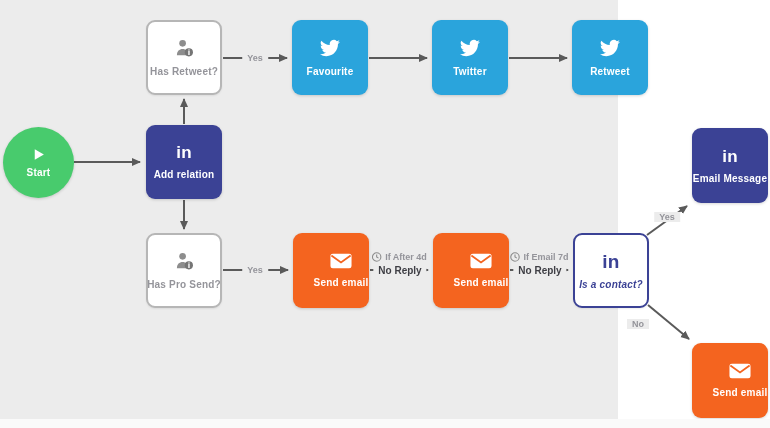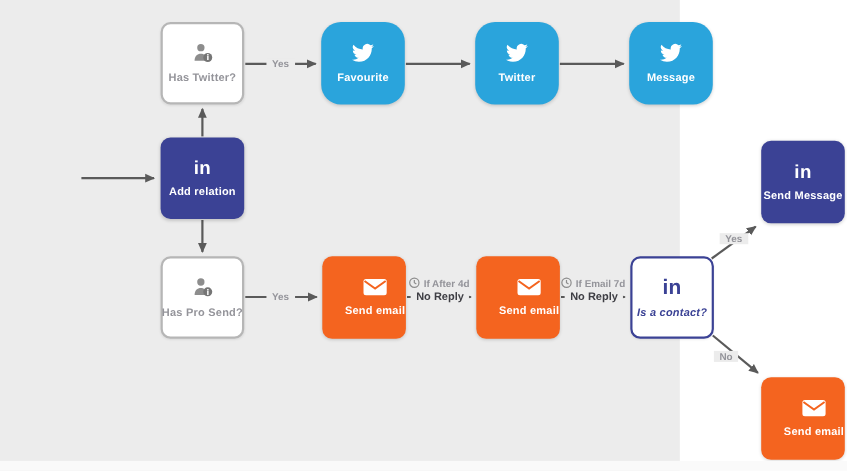--- a/index.html
+++ b/index.html
@@ -13,36 +13,36 @@
   body{font-family:"Liberation Sans","DejaVu Sans",sans-serif;}
   #canvas{position:relative;width:618px;height:428px;background:var(--background);}
   .edges{position:absolute;left:0;top:0;z-index:1;}
   .edges line{stroke:var(--arrow-gray);stroke-width:2;}
   .edges marker path{fill:var(--arrow-gray);}
   .node{position:absolute;z-index:3;width:76px;height:75px;border-radius:9px;
     display:flex;flex-direction:column;align-items:center;justify-content:center;gap:8px;
     box-shadow:0 1px 3px rgba(0,0,0,.16);cursor:pointer;}
   .node .label{font-size:10px;font-weight:bold;color:#fff;letter-spacing:.2px;white-space:nowrap;}
   .circle{width:71px;height:71px;border-radius:50%;background:var(--node-green);gap:5px;}
-  .blue{background:var(--node-blue);border-radius:18px;}
+  .blue{background:var(--node-blue);}
   .orange{background:var(--node-orange);padding-left:20px;}
   .indigo{background:var(--node-indigo);}
   .white{background:#fff;border:2px solid var(--white-node-border);box-shadow:0 1px 2px rgba(0,0,0,.07);}
   .white .label{color:var(--muted-text);}
   .contact{border-color:var(--node-indigo);}
   .contact .label{color:var(--node-indigo);font-style:italic;}
   .in{font-weight:bold;font-size:17px;line-height:1;color:#fff;letter-spacing:.3px;}
   .contact .in{color:var(--node-indigo);font-size:19px;}
   .icon{display:flex;align-items:center;justify-content:center;line-height:1;}
   .env-flap{stroke:var(--node-orange);}
   .edge-label{position:absolute;z-index:2;transform:translate(-50%,-50%);
     font-size:9px;font-weight:bold;color:var(--muted-text);background:var(--background);
     padding:0 5px;white-space:nowrap;}
   .edge-label.dark{color:var(--dark-text);font-size:10px;}
-  .edge-label.wait{display:flex;align-items:center;gap:3px;background:transparent;font-weight:600;}
+  .edge-label.wait{display:flex;align-items:flex-start;gap:3px;background:transparent;font-weight:600;}
   .bottom-strip{position:absolute;left:0;bottom:0;width:770px;height:9px;
     background:var(--bottom-strip);z-index:4;}
 </style>
 </head>
 <body>
 
 <div id="canvas">
 
   <svg class="edges" width="770" height="428">
     <defs>
@@ -82,33 +82,41 @@
       <svg viewBox="0 0 12 12" width="11" height="11">
           <circle cx="6" cy="6" r="4.6" fill="none" stroke="#8d8d8d" stroke-width="1.2"></circle>
           <path d="M6 3.4 V6 L8 7.2" fill="none" stroke="#8d8d8d" stroke-width="1.2"></path>
         </svg>
     </span>
     <span>If Email 7d</span>
   </div>
   <div class="edge-label dark" style="left:540px;top:270px">No Reply</div>
 
   <div class="edge-label" style="left:667px;top:217px">Yes</div>
-  <div class="edge-label" style="left:660px;top:324px">No</div>
-
+  <div class="edge-label" style="left:638px;top:324px">No</div>
+
+  <div class="node circle" style="left:3px;top:127px">
+    <span class="icon">
+      <svg viewBox="0 0 14 14" width="15" height="15">
+          <path d="M3.5 2 L12 7 L3.5 12 Z" fill="#fff"></path>
+        </svg>
+    </span>
+    <span class="label">Start</span>
+  </div>
 
   <div class="node white" style="left:146px;top:20px">
     <span class="icon">
       <svg viewBox="0 0 22 20" width="21" height="19">
         <circle cx="9" cy="4.6" r="3.5" fill="#8d8d8d"></circle>
         <path d="M3 17 C3 12.6 5.6 10.4 9 10.4 S15 12.6 15 17 Z" fill="#8d8d8d"></path>
         <circle cx="15.6" cy="14" r="4.3" fill="#757575"></circle>
         <text x="15.6" y="16.6" font-size="7.5" fill="#ffffff" text-anchor="middle" font-weight="bold" font-family="DejaVu Sans, sans-serif">i</text>
       </svg>
     </span>
-    <span class="label">Has Twitter?</span>
+    <span class="label">Has Retweet?</span>
   </div>
 
   <div class="node blue" style="left:292px;top:20px">
     <span class="icon">
       <svg viewBox="0 0 24 24" width="20" height="20">
           <path fill="#fff" d="M23.95 4.57a10 10 0 01-2.82.77 4.96 4.96 0 002.16-2.72c-.95.56-2 .96-3.12 1.19a4.92 4.92 0 00-8.39 4.48A13.94 13.94 0 011.64 3.16a4.92 4.92 0 001.52 6.57 4.9 4.9 0 01-2.23-.61v.06a4.92 4.92 0 003.95 4.83 4.99 4.99 0 01-2.21.08 4.94 4.94 0 004.6 3.42A9.87 9.87 0 010 19.54a13.94 13.94 0 007.55 2.21c9.05 0 14-7.5 14-13.98 0-.21 0-.42-.02-.63a9.94 9.94 0 002.42-2.57z"></path>
         </svg>
     </span>
     <span class="label">Favourite</span>
   </div>
@@ -121,21 +129,21 @@
     </span>
     <span class="label">Twitter</span>
   </div>
 
   <div class="node blue" style="left:572px;top:20px">
     <span class="icon">
       <svg viewBox="0 0 24 24" width="20" height="20">
           <path fill="#fff" d="M23.95 4.57a10 10 0 01-2.82.77 4.96 4.96 0 002.16-2.72c-.95.56-2 .96-3.12 1.19a4.92 4.92 0 00-8.39 4.48A13.94 13.94 0 011.64 3.16a4.92 4.92 0 001.52 6.57 4.9 4.9 0 01-2.23-.61v.06a4.92 4.92 0 003.95 4.83 4.99 4.99 0 01-2.21.08 4.94 4.94 0 004.6 3.42A9.87 9.87 0 010 19.54a13.94 13.94 0 007.55 2.21c9.05 0 14-7.5 14-13.98 0-.21 0-.42-.02-.63a9.94 9.94 0 002.42-2.57z"></path>
         </svg>
     </span>
-    <span class="label">Message</span>
+    <span class="label">Retweet</span>
   </div>
 
   <div class="node indigo" style="left:146px;top:125px;height:74px">
     <span class="icon in">in</span>
     <span class="label">Add relation</span>
   </div>
 
   <div class="node white" style="left:146px;top:233px">
     <span class="icon">
       <svg viewBox="0 0 22 20" width="21" height="19">
@@ -168,21 +176,21 @@
     <span class="label">Send email</span>
   </div>
 
   <div class="node white contact" style="left:573px;top:233px">
     <span class="icon in">in</span>
     <span class="label">Is a contact?</span>
   </div>
 
   <div class="node indigo" style="left:692px;top:128px">
     <span class="icon in">in</span>
-    <span class="label">Send Message</span>
+    <span class="label">Email Message</span>
   </div>
 
   <div class="node orange" style="left:692px;top:343px">
     <span class="icon">
       <svg viewBox="0 0 24 17" width="22" height="16">
           <rect x="0.5" y="0.5" width="23" height="16" rx="2.5" fill="#fff"></rect>
           <path class="env-flap" d="M1.5 2.5 L12 10 L22.5 2.5" stroke-width="2" fill="none"></path>
         </svg>
     </span>
     <span class="label">Send email</span>

